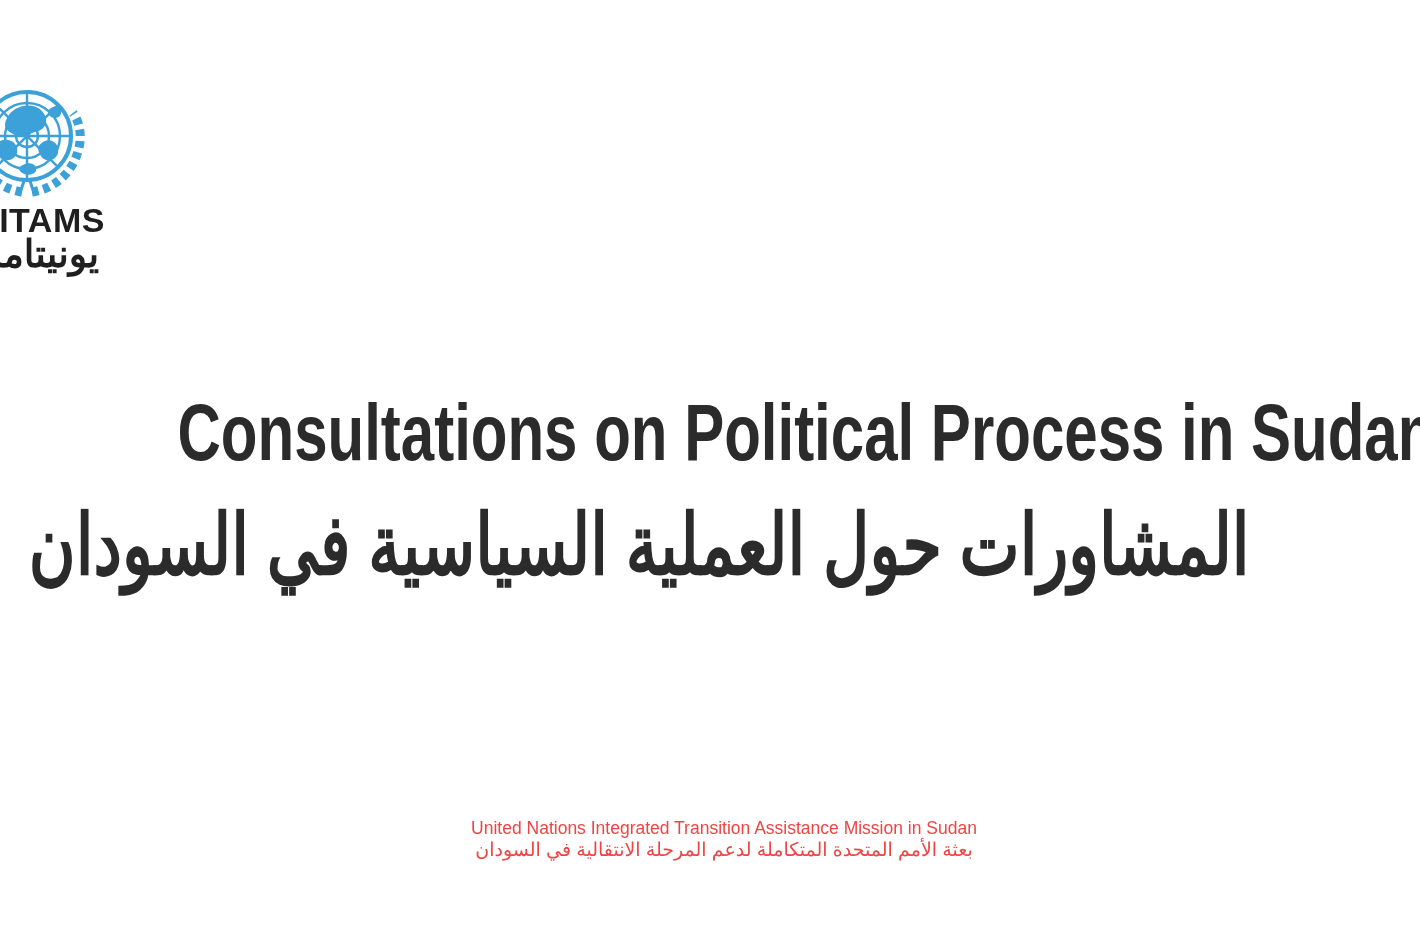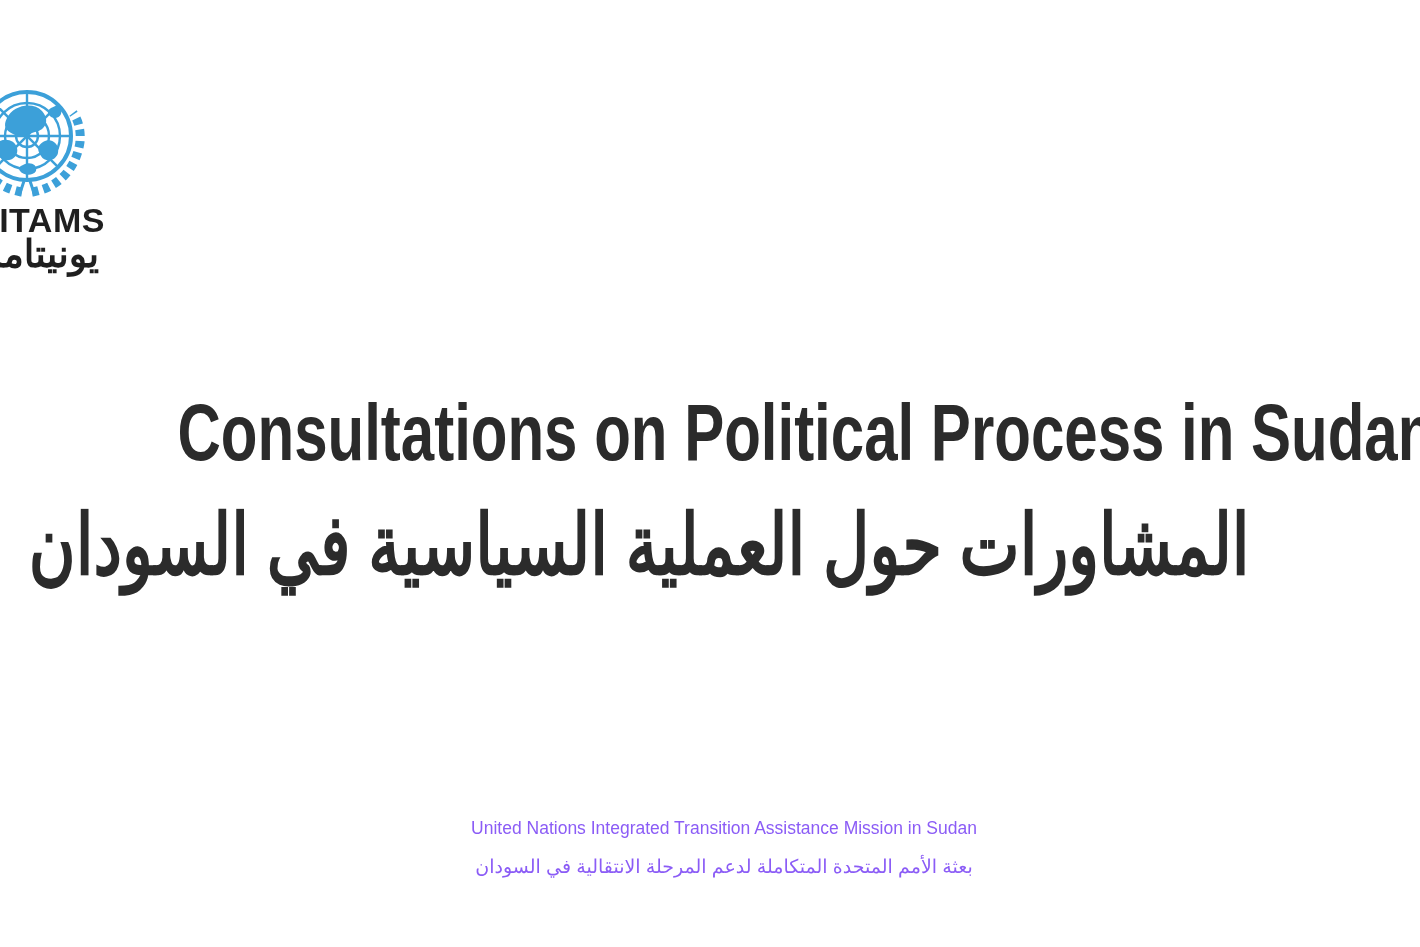--- a/index.html
+++ b/index.html
@@ -66,30 +66,30 @@
     transform-origin: 50% 50%;
   }
 
   
   .footer {
     position: absolute;
     left: 28px;
     right: 0;
     top: 818px;
     text-align: center;
-    color: #8b5cf6;
+    color: #ef4444;
   }
   .footer-en {
     font-size: 17.5px;
     line-height: 20px;
   }
   .footer-ar {
     font-size: 19px;
     line-height: 24px;
-    margin-top: 17px;
+    margin-top: 0;
     direction: rtl;
   }
 </style>
 </head>
 <body>
 
 <div>
 
   <svg class="emblem" viewBox="-62 -62 124 124" xmlns="http://www.w3.org/2000/svg" aria-hidden="true">
 

